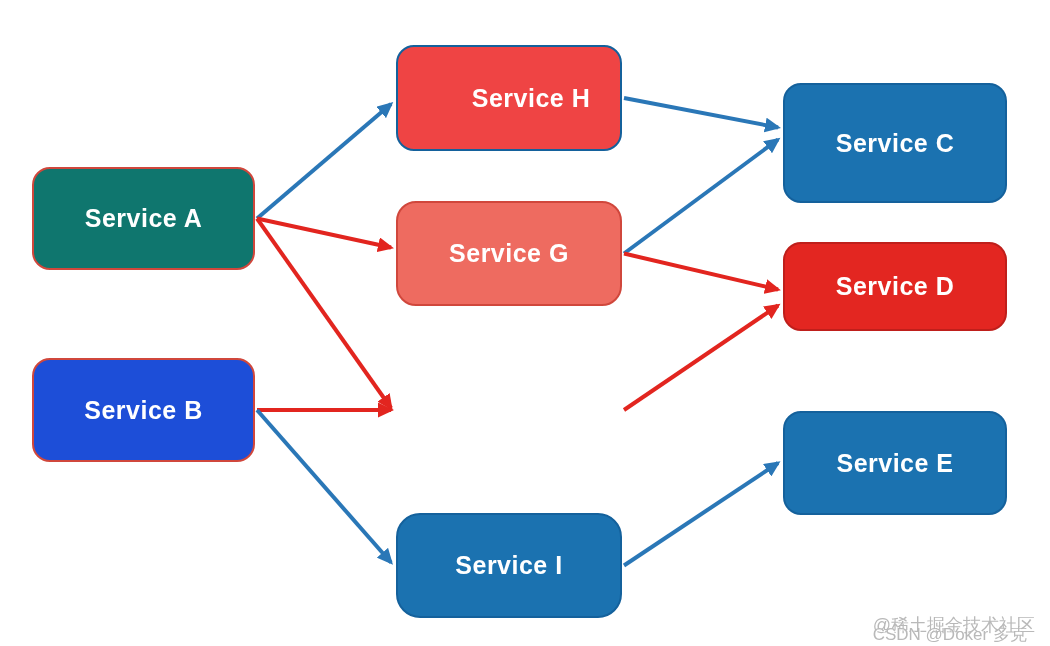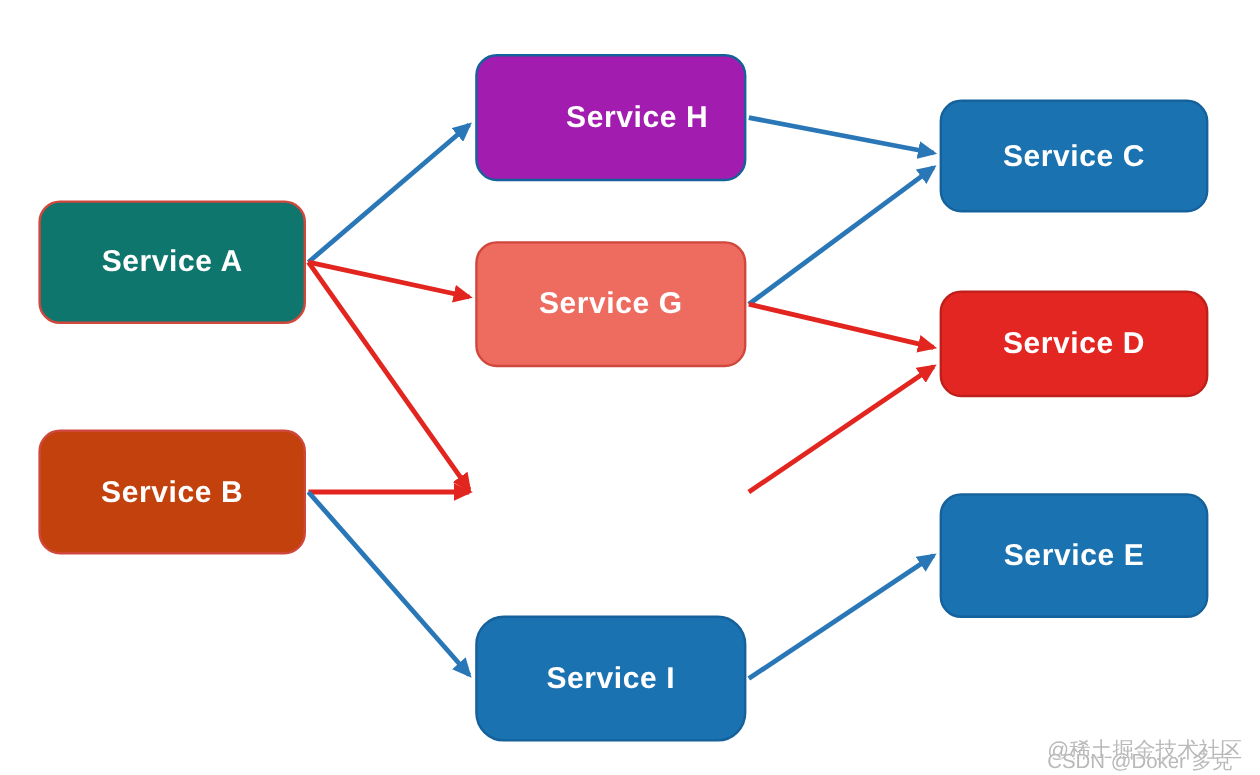--- a/index.html
+++ b/index.html
@@ -31,21 +31,21 @@
     letter-spacing: 0.5px;
     white-space: nowrap;
   }
   
   #node-A { left: 32px;  top: 167px; width: 223px; height: 103px; }
   #node-B { left: 32px;  top: 358px; width: 223px; height: 104px; }
   #node-H { left: 396px; top: 45px;  width: 226px; height: 106px; }
   #node-G { left: 396px; top: 201px; width: 226px; height: 105px; }
   #node-F { left: 396px; top: 358px; width: 226px; height: 104px; }
   #node-I { left: 396px; top: 513px; width: 226px; height: 105px; }
-  #node-C { left: 783px; top: 83px;  width: 224px; height: 94px; }
+  #node-C { left: 783px; top: 83px;  width: 224px; height: 120px; }
   #node-D { left: 783px; top: 242px; width: 224px; height: 89px; }
   #node-E { left: 783px; top: 411px; width: 224px; height: 104px; }
 
   #edges-layer {
     position: absolute;
     left: 0;
     top: 0;
     pointer-events: none;
   }
   #watermark {
@@ -62,27 +62,27 @@
   #watermark .wm2 { font-size: 17px; display: block; margin-top: -9px; padding-right: 6px; }
 </style>
 </head>
 <body>
 
 <div id="canvas">
 
   <div class="node" id="node-A" style="background: #0f766e; border-color: rgb(208, 71, 60);">
     <span class="node-label" style="color: rgb(255, 255, 255);">Service A</span>
   </div>
-  <div class="node" id="node-B" style="background: #c2410c; border-color: rgb(208, 71, 60);">
+  <div class="node" id="node-B" style="background: #1d4ed8; border-color: rgb(208, 71, 60);">
     <span class="node-label" style="color: rgb(255, 255, 255);">Service B</span>
   </div>
-  <div class="node" id="node-H" style="background: #a21caf; border-color: rgb(20, 97, 156); padding-left: 44px;">
+  <div class="node" id="node-H" style="background: #ef4444; border-color: rgb(20, 97, 156); padding-left: 44px;">
     <span class="node-label" style="color: rgb(255, 255, 255);">Service H</span>
   </div>
-  <div class="node" id="node-G" style="background: rgb(238, 107, 96); border-color: rgb(208, 71, 60);">
+  <div class="node" id="node-G" style="background: rgb(238, 107, 96); border-color: rgb(208, 71, 60); border-radius: 20px;">
     <span class="node-label" style="color: rgb(255, 255, 255);">Service G</span>
   </div>
   <div class="node" id="node-I" style="background: rgb(27, 114, 176); border-color: rgb(20, 97, 156); border-radius: 24px;">
     <span class="node-label" style="color: rgb(255, 255, 255);">Service I</span>
   </div>
   <div class="node" id="node-C" style="background: rgb(27, 114, 176); border-color: rgb(20, 97, 156);">
     <span class="node-label" style="color: rgb(255, 255, 255);">Service C</span>
   </div>
   <div class="node" id="node-D" style="background: rgb(227, 38, 33); border-color: rgb(191, 31, 27);">
     <span class="node-label" style="color: rgb(255, 255, 255);">Service D</span>

